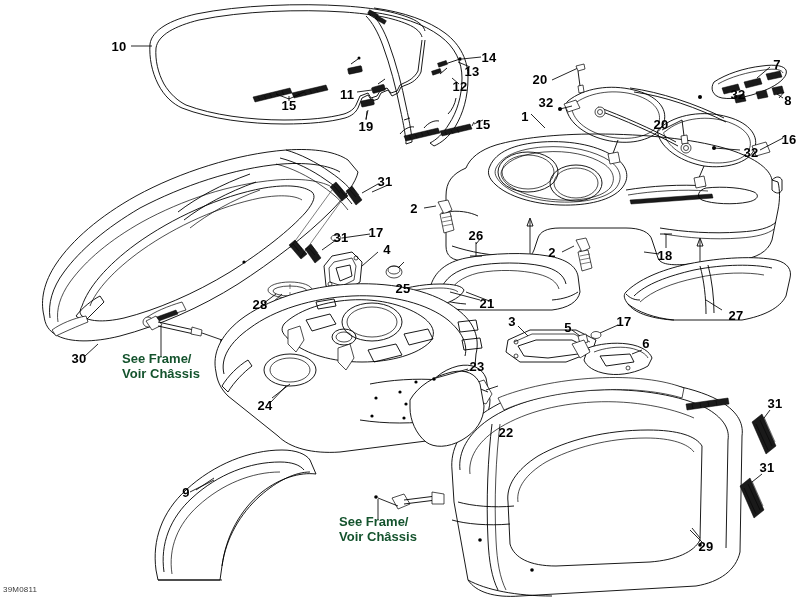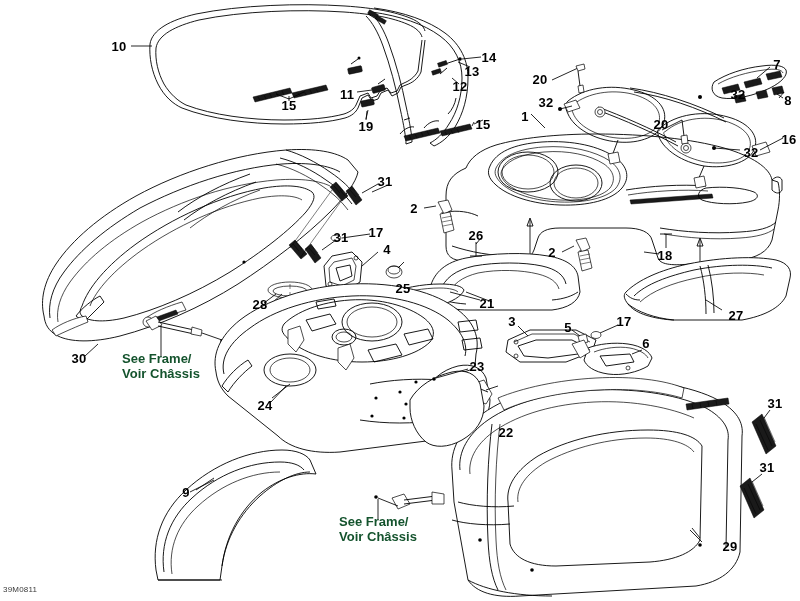--- a/index.html
+++ b/index.html
@@ -636,21 +636,21 @@
   <div class="callout" style="left:568px; top:327px;">5</div>
   <div class="callout" style="left:624px; top:321px;">17</div>
   <div class="callout" style="left:646px; top:343px;">6</div>
   <div class="callout" style="left:79px; top:358px;">30</div>
   <div class="callout" style="left:265px; top:405px;">24</div>
   <div class="callout" style="left:477px; top:366px;">23</div>
   <div class="callout" style="left:506px; top:386px;margin-top:46px;">22</div>
   <div class="callout" style="left:775px; top:403px;">31</div>
   <div class="callout" style="left:767px; top:467px;">31</div>
   <div class="callout" style="left:186px; top:492px;">9</div>
-  <div class="callout" style="left:706px; top:546px;margin-left:24px;">29</div>
+  <div class="callout" style="left:706px; top:546px;">29</div>
 
   <div class="note" style="left:161px; top:367px;">See Frame/
 Voir Châssis</div>
   <div class="note" style="left:378px; top:530px;">See Frame/
 Voir Châssis</div>
 
   <div class="docid" style="left:3px; top:585px;">39M0811</div>
 
 </div>
 

